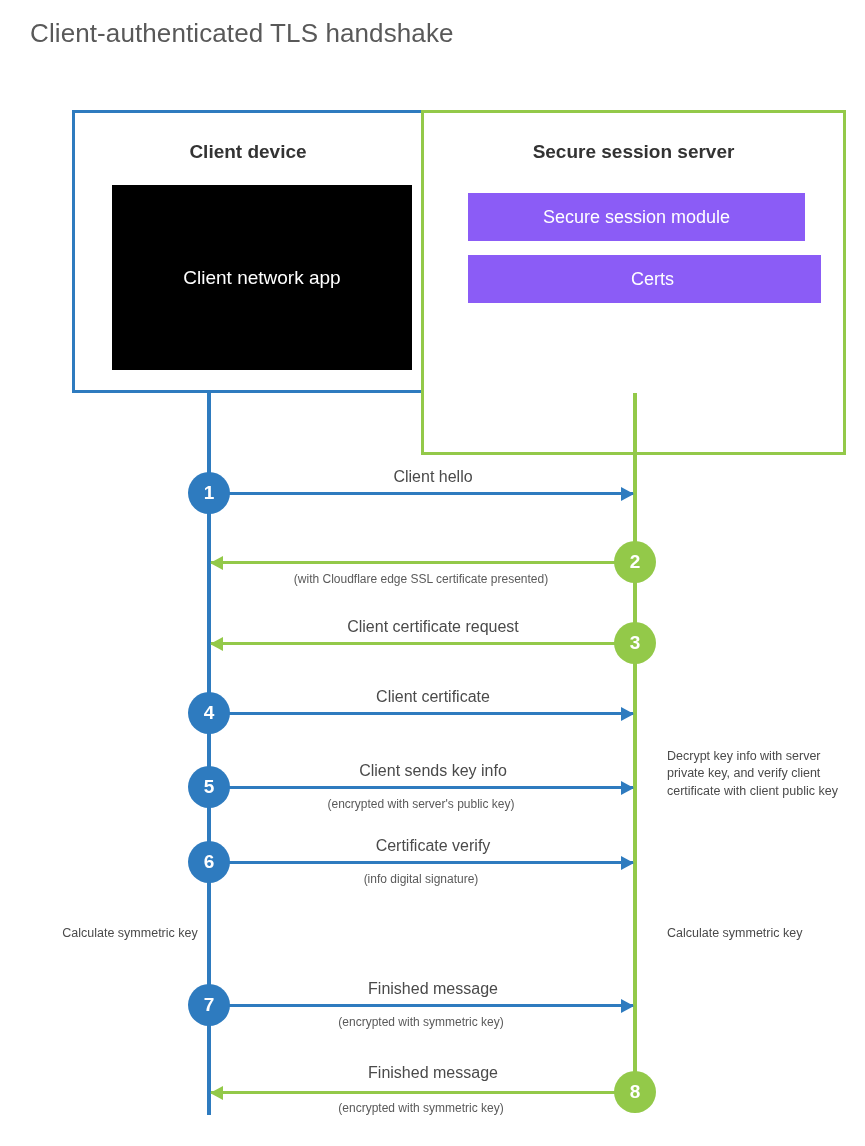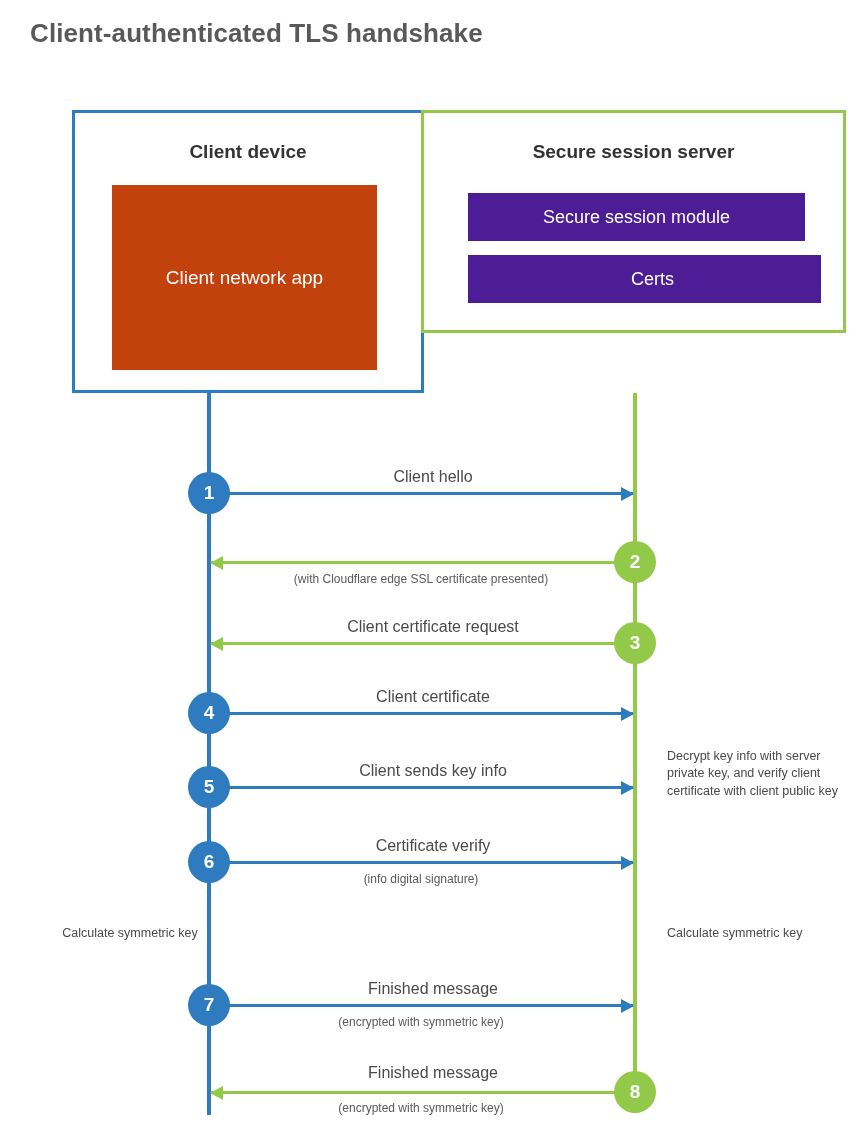--- a/index.html
+++ b/index.html
@@ -9,41 +9,41 @@
     font-family:"Liberation Sans", sans-serif;
     color:#4a4a4a;
     position:relative;
     overflow:hidden;
   }
   .stage{position:absolute;left:0;top:0;width:865px;height:1146px;}
 
   
   .page-title{
     position:absolute;left:30px;top:18px;
-    font-size:26px;font-weight:700;color:#595959;
+    font-size:26px;font-weight:400;color:#595959;
     letter-spacing:.1px;white-space:nowrap;
   }
 
   
   .entity-box{position:absolute;background:#ffffff;box-sizing:border-box;}
   .client-box{left:32px;top:110px;width:352px;height:283px;border:3px solid #2e7bbf;margin-left:40px;}
-  .server-box{left:421px;top:110px;width:425px;height:223px;border:3px solid #93c949;}
+  .server-box{left:421px;top:110px;width:425px;height:345px;border:3px solid #93c949;}
   .entity-title{
     position:absolute;left:0;right:0;top:28px;
     text-align:center;font-size:19px;font-weight:bold;color:#333333;
   }
   .client-app{
-    position:absolute;left:37px;top:72px;width:265px;height:185px;
-    background:#c2410c;color:#ffffff;font-size:19px;
+    position:absolute;left:37px;top:72px;width:300px;height:185px;
+    background:#000000;color:#ffffff;font-size:19px;
     display:flex;align-items:center;justify-content:center;text-align:center;
     line-height:1.35;
   }
   .server-bar{
     position:absolute;left:44px;width:337px;height:48px;
-    background:#4c1d95;color:#ffffff;font-size:18px;
+    background:#8b5cf6;color:#ffffff;font-size:18px;
     display:flex;align-items:center;justify-content:center;text-align:center;
   }
   .server-bar.b0{top:80px;}
   .server-bar.b1{top:142px;padding-left:16px;}
   .server-bar.b2{top:204px;}
 
   
   .lifeline{position:absolute;width:4px;}
   .lifeline.client{left:207px;top:393px;height:722px;background:#2e7bbf;}
   .lifeline.server{left:633px;top:393px;height:700px;background:#93c949;}
@@ -130,20 +130,21 @@
   <div class="msg-label" style="top:688px">Client certificate</div>
   <div class="arrow c2s" style="top:712px">
       <span class="arrow-head"></span>
     </div>
   <div class="step-circle blue" style="top:692px">4</div>
 
   <div class="msg-label" style="top:762px">Client sends key info</div>
   <div class="arrow c2s" style="top:786px">
       <span class="arrow-head"></span>
     </div>
+  <div class="msg-sub" style="top:797px">(encrypted with server's public key)</div>
   <div class="step-circle blue" style="top:766px">5</div>
 
   <div class="msg-label" style="top:837px">Certificate verify</div>
   <div class="arrow c2s" style="top:861px">
       <span class="arrow-head"></span>
     </div>
   <div class="msg-sub" style="top:872px">(info digital signature)</div>
   <div class="step-circle blue" style="top:841px">6</div>
 
   <div class="side-note right" style="top:748px">Decrypt key info with server private key, and verify client certificate with client public key</div>

